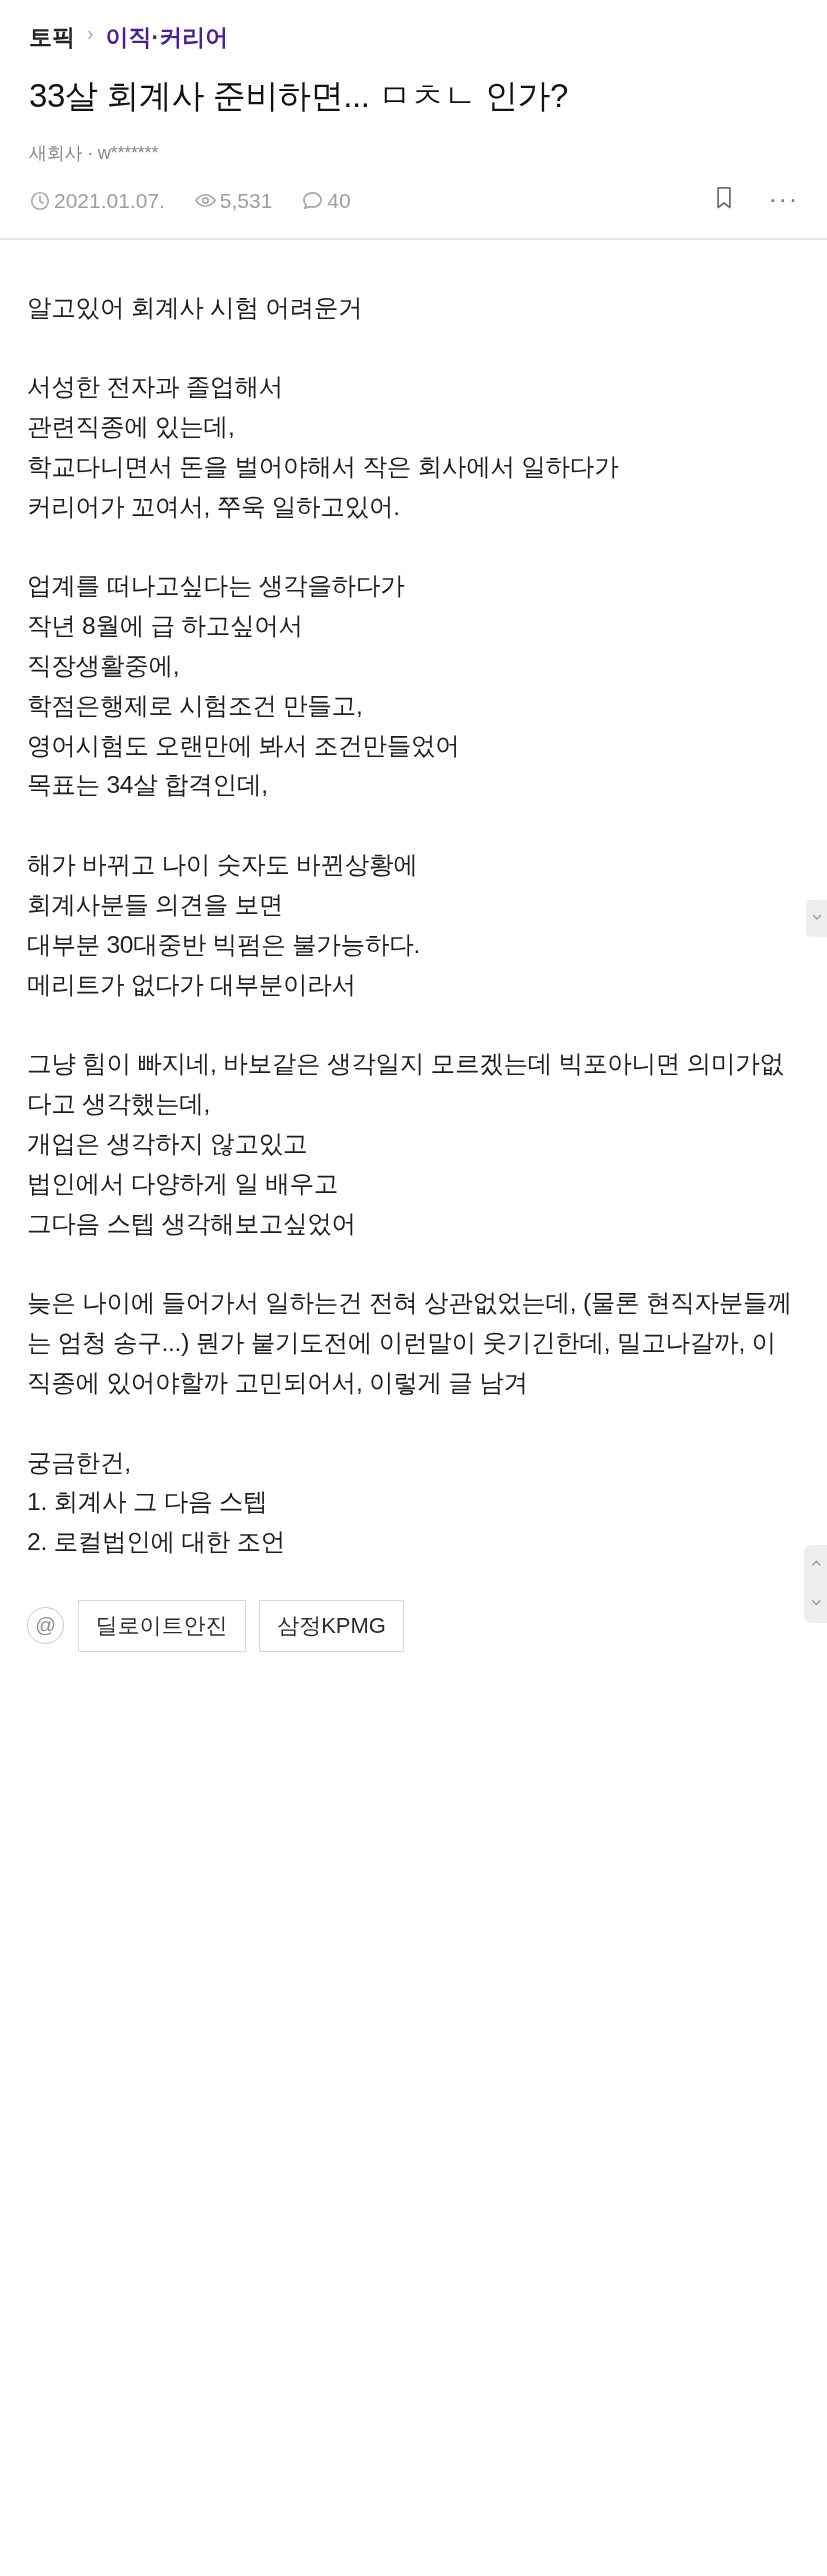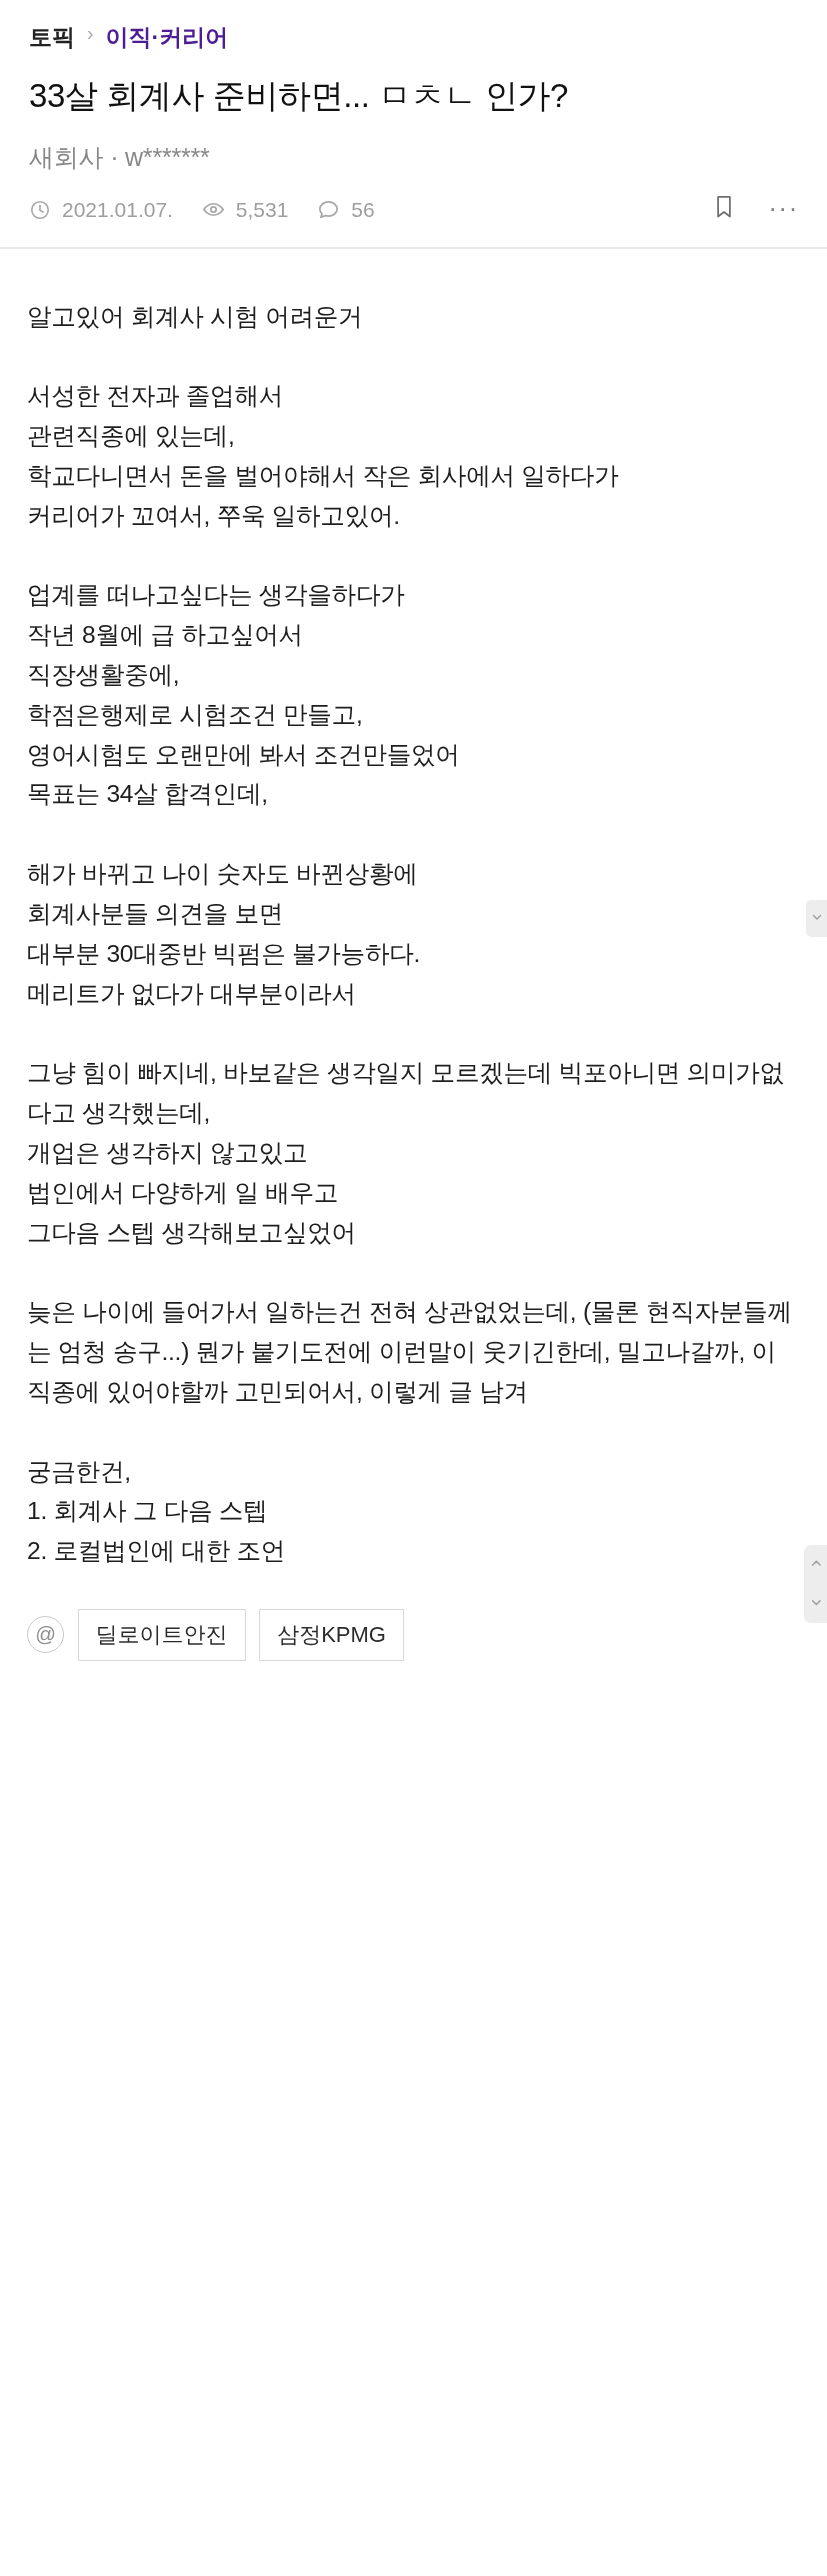--- a/index.html
+++ b/index.html
@@ -39,38 +39,38 @@
     font-size: 33px;
     line-height: 1.38;
     font-weight: 400;
     color: #111;
     letter-spacing: -0.4px;
   }
 
   
   .author-line {
     padding: 22px 29px 0 29px;
-    font-size: 25px;
+    font-size: 18px;
     color: #888;
     letter-spacing: -0.2px;
   }
 
   
   .meta-row {
     display: flex;
     align-items: center;
     padding: 20.4px 29px 22px 29px;
     gap: 8.5px;
     color: #9a9a9a;
     font-size: 21px;
   }
   .meta-item {
     display: flex;
     align-items: center;
-    gap: 11px;
+    gap: 3px;
     margin-right: 20.4px;
   }
   .meta-item .label { color: #9e9e9e; }
   .ico { display: inline-block; line-height: 0; }
   .ico svg { display: block; }
   .meta-spacer { flex: 1; }
   .meta-action { margin-left: 24px; }
   .dots {
     font-size: 25.5px;
     color: #7d7d7d;
@@ -189,21 +189,21 @@
     </span>
     <span class="label">5,531</span>
   </div>
 
   <div class="meta-item">
     <span class="ico">
       <svg width="23" height="23" viewBox="0 0 24 24" fill="none" stroke="#a8a8a8" stroke-width="1.8">
         <path d="M21 11.5c0 4.1-4 7.4-9 7.4-1.1 0-2.2-.16-3.1-.45L4 20l1.2-3.3C3.8 15.3 3 13.5 3 11.5 3 7.4 7 4.1 12 4.1s9 3.3 9 7.4z" stroke-linejoin="round"></path>
       </svg>
     </span>
-    <span class="label">56</span>
+    <span class="label">40</span>
   </div>
 
   <div class="meta-spacer"></div>
 
   <div class="meta-action">
     <span class="ico">
       <svg width="24" height="25.5" viewBox="0 0 24 26" fill="none" stroke="#6f6f6f" stroke-width="1.8">
         <path d="M6 3h12v20l-6-4.6L6 23z" stroke-linejoin="round"></path>
       </svg>
     </span>

